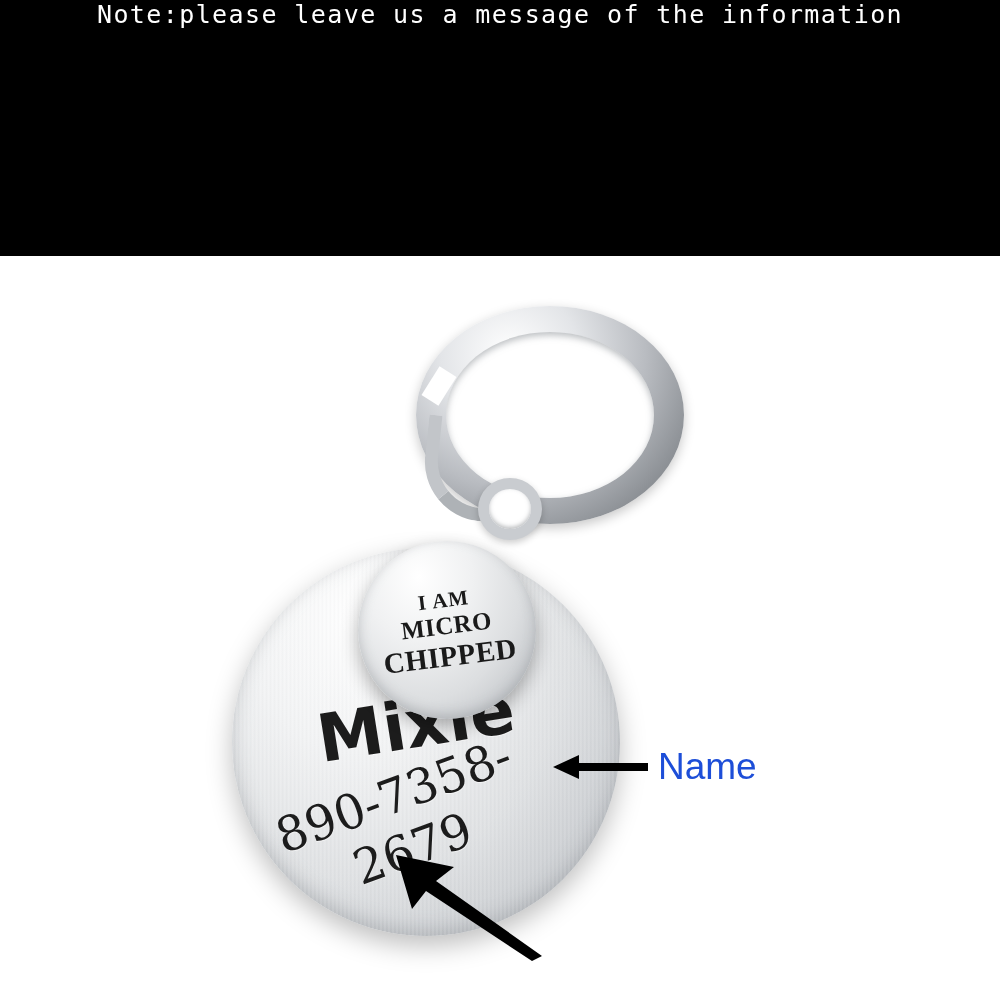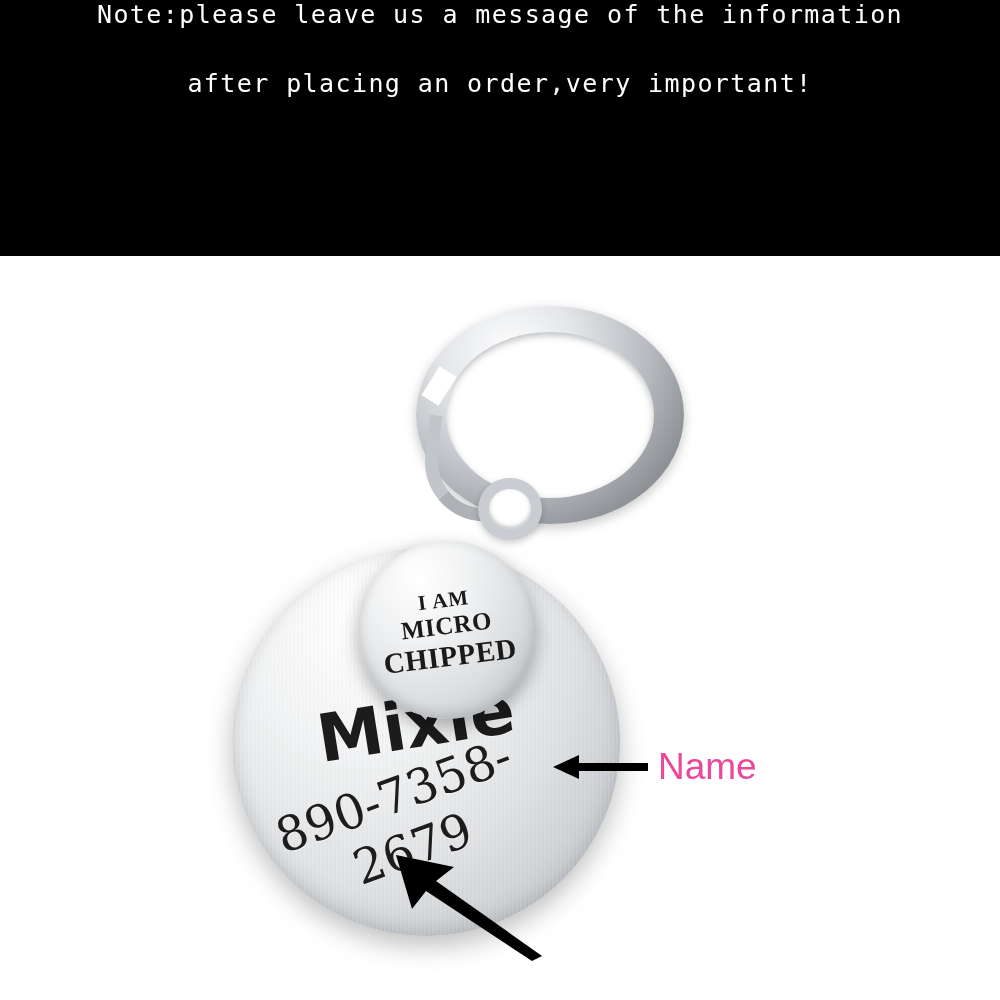--- a/index.html
+++ b/index.html
@@ -22,21 +22,21 @@
   .note-banner {
     position: absolute;
     left: 0;
     top: 0;
     width: 1000px;
     height: 256px;
     background: #000000;
     display: flex;
     flex-direction: column;
     align-items: center;
-    justify-content: flex-start;
+    justify-content: space-between;
     gap: 40px;
   }
   .note-line {
     color: #ffffff;
     font-family: "DejaVu Sans Mono", "Liberation Mono", monospace;
     font-size: 25px;
     letter-spacing: 1.4px;
     white-space: nowrap;
     text-align: center;
   }
@@ -208,21 +208,21 @@
     position: absolute;
     left: 553px;
     top: 490px;
     display: flex;
     align-items: center;
     gap: 10px;
   }
   .callout-name .arrow-svg { display: block; }
   .callout-name .label,
   .callout-number .label {
-    color: #ec4899;
+    color: #1d4ed8;
     font-family: "Liberation Sans", sans-serif;
     font-size: 37px;
     white-space: nowrap;
   }
 
   .callout-number {
     position: absolute;
     left: 392px;
     top: 595px;
     width: 360px;
@@ -239,21 +239,20 @@
     top: 62px;
   }
 </style>
 </head>
 <body>
 
 <div id="page">
 
   <div class="note-banner">
     <div class="note-line">Note:please leave us a message of the information</div>
-    <div class="note-line">after placing an order,very important!</div>
   </div>
 
   <div class="photo-area">
 
     <div class="key-ring">
       <div class="ring-outer"></div>
       <div class="ring-inner"></div>
       <div class="ring-wire"></div>
       <div class="ring-gap"></div>
     </div>

